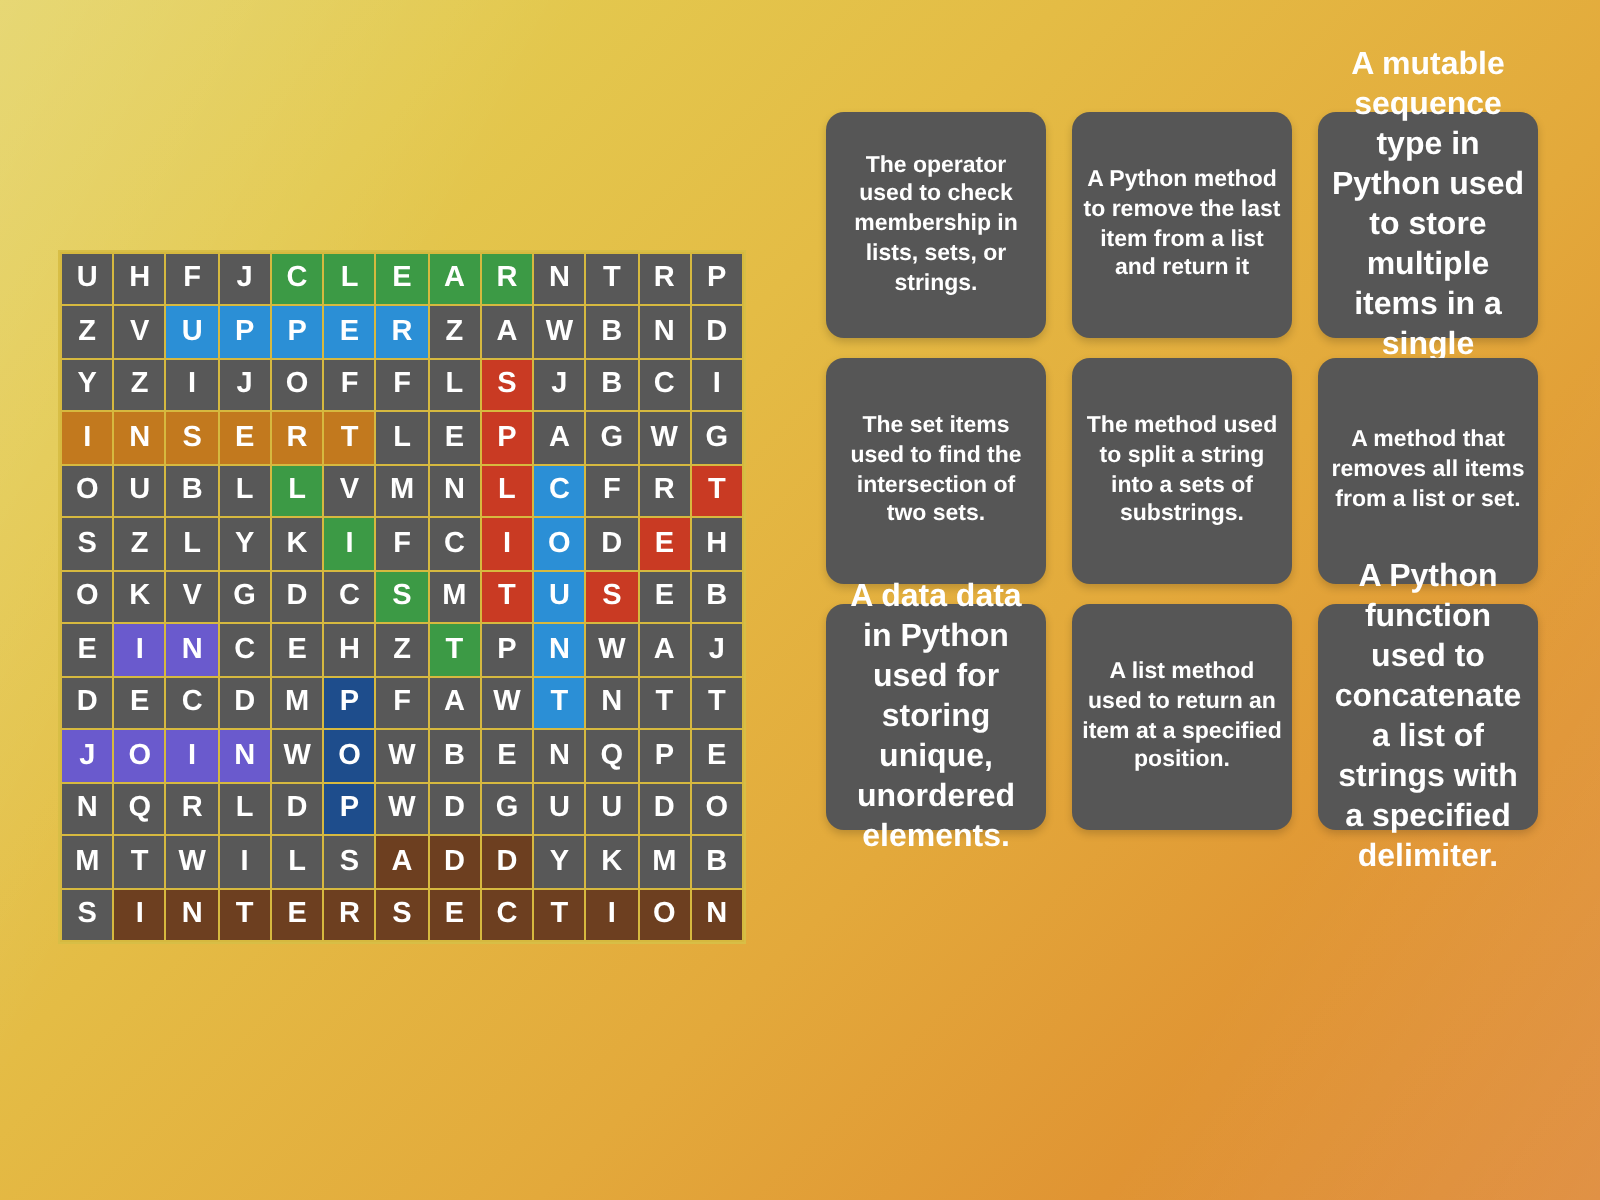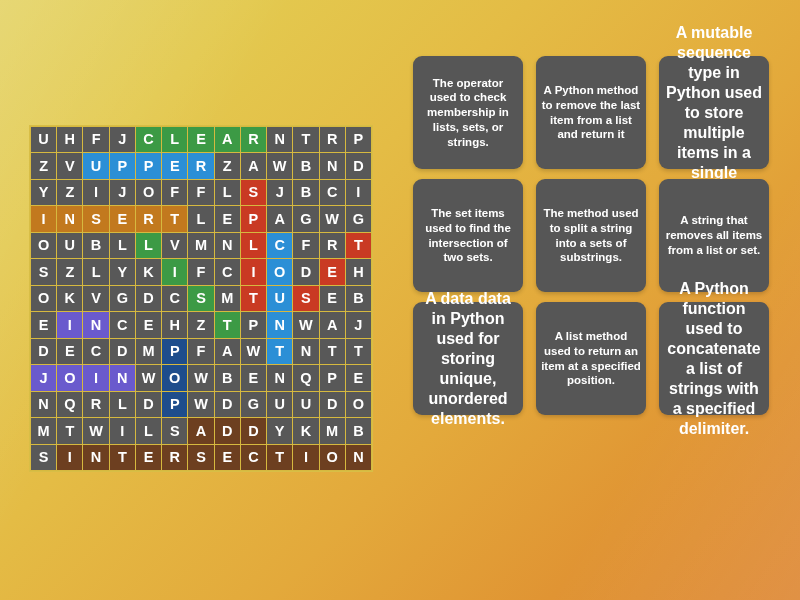--- a/index.html
+++ b/index.html
@@ -274,21 +274,21 @@
     <div class="clue small">
       <span>A mutable sequence type in Python used to store multiple items in a single variable.</span>
     </div>
     <div class="clue">
       <span>The set items used to find the intersection of two sets.</span>
     </div>
     <div class="clue">
       <span>The method used to split a string into a sets of substrings.</span>
     </div>
     <div class="clue">
-      <span>A string that removes all items from a list or set.</span>
+      <span>A method that removes all items from a list or set.</span>
     </div>
     <div class="clue small">
       <span>A data data in Python used for storing unique, unordered elements.</span>
     </div>
     <div class="clue">
       <span>A list method used to return an item at a specified position.</span>
     </div>
     <div class="clue small">
       <span>A Python function used to concatenate a list of strings with a specified delimiter.</span>
     </div>

